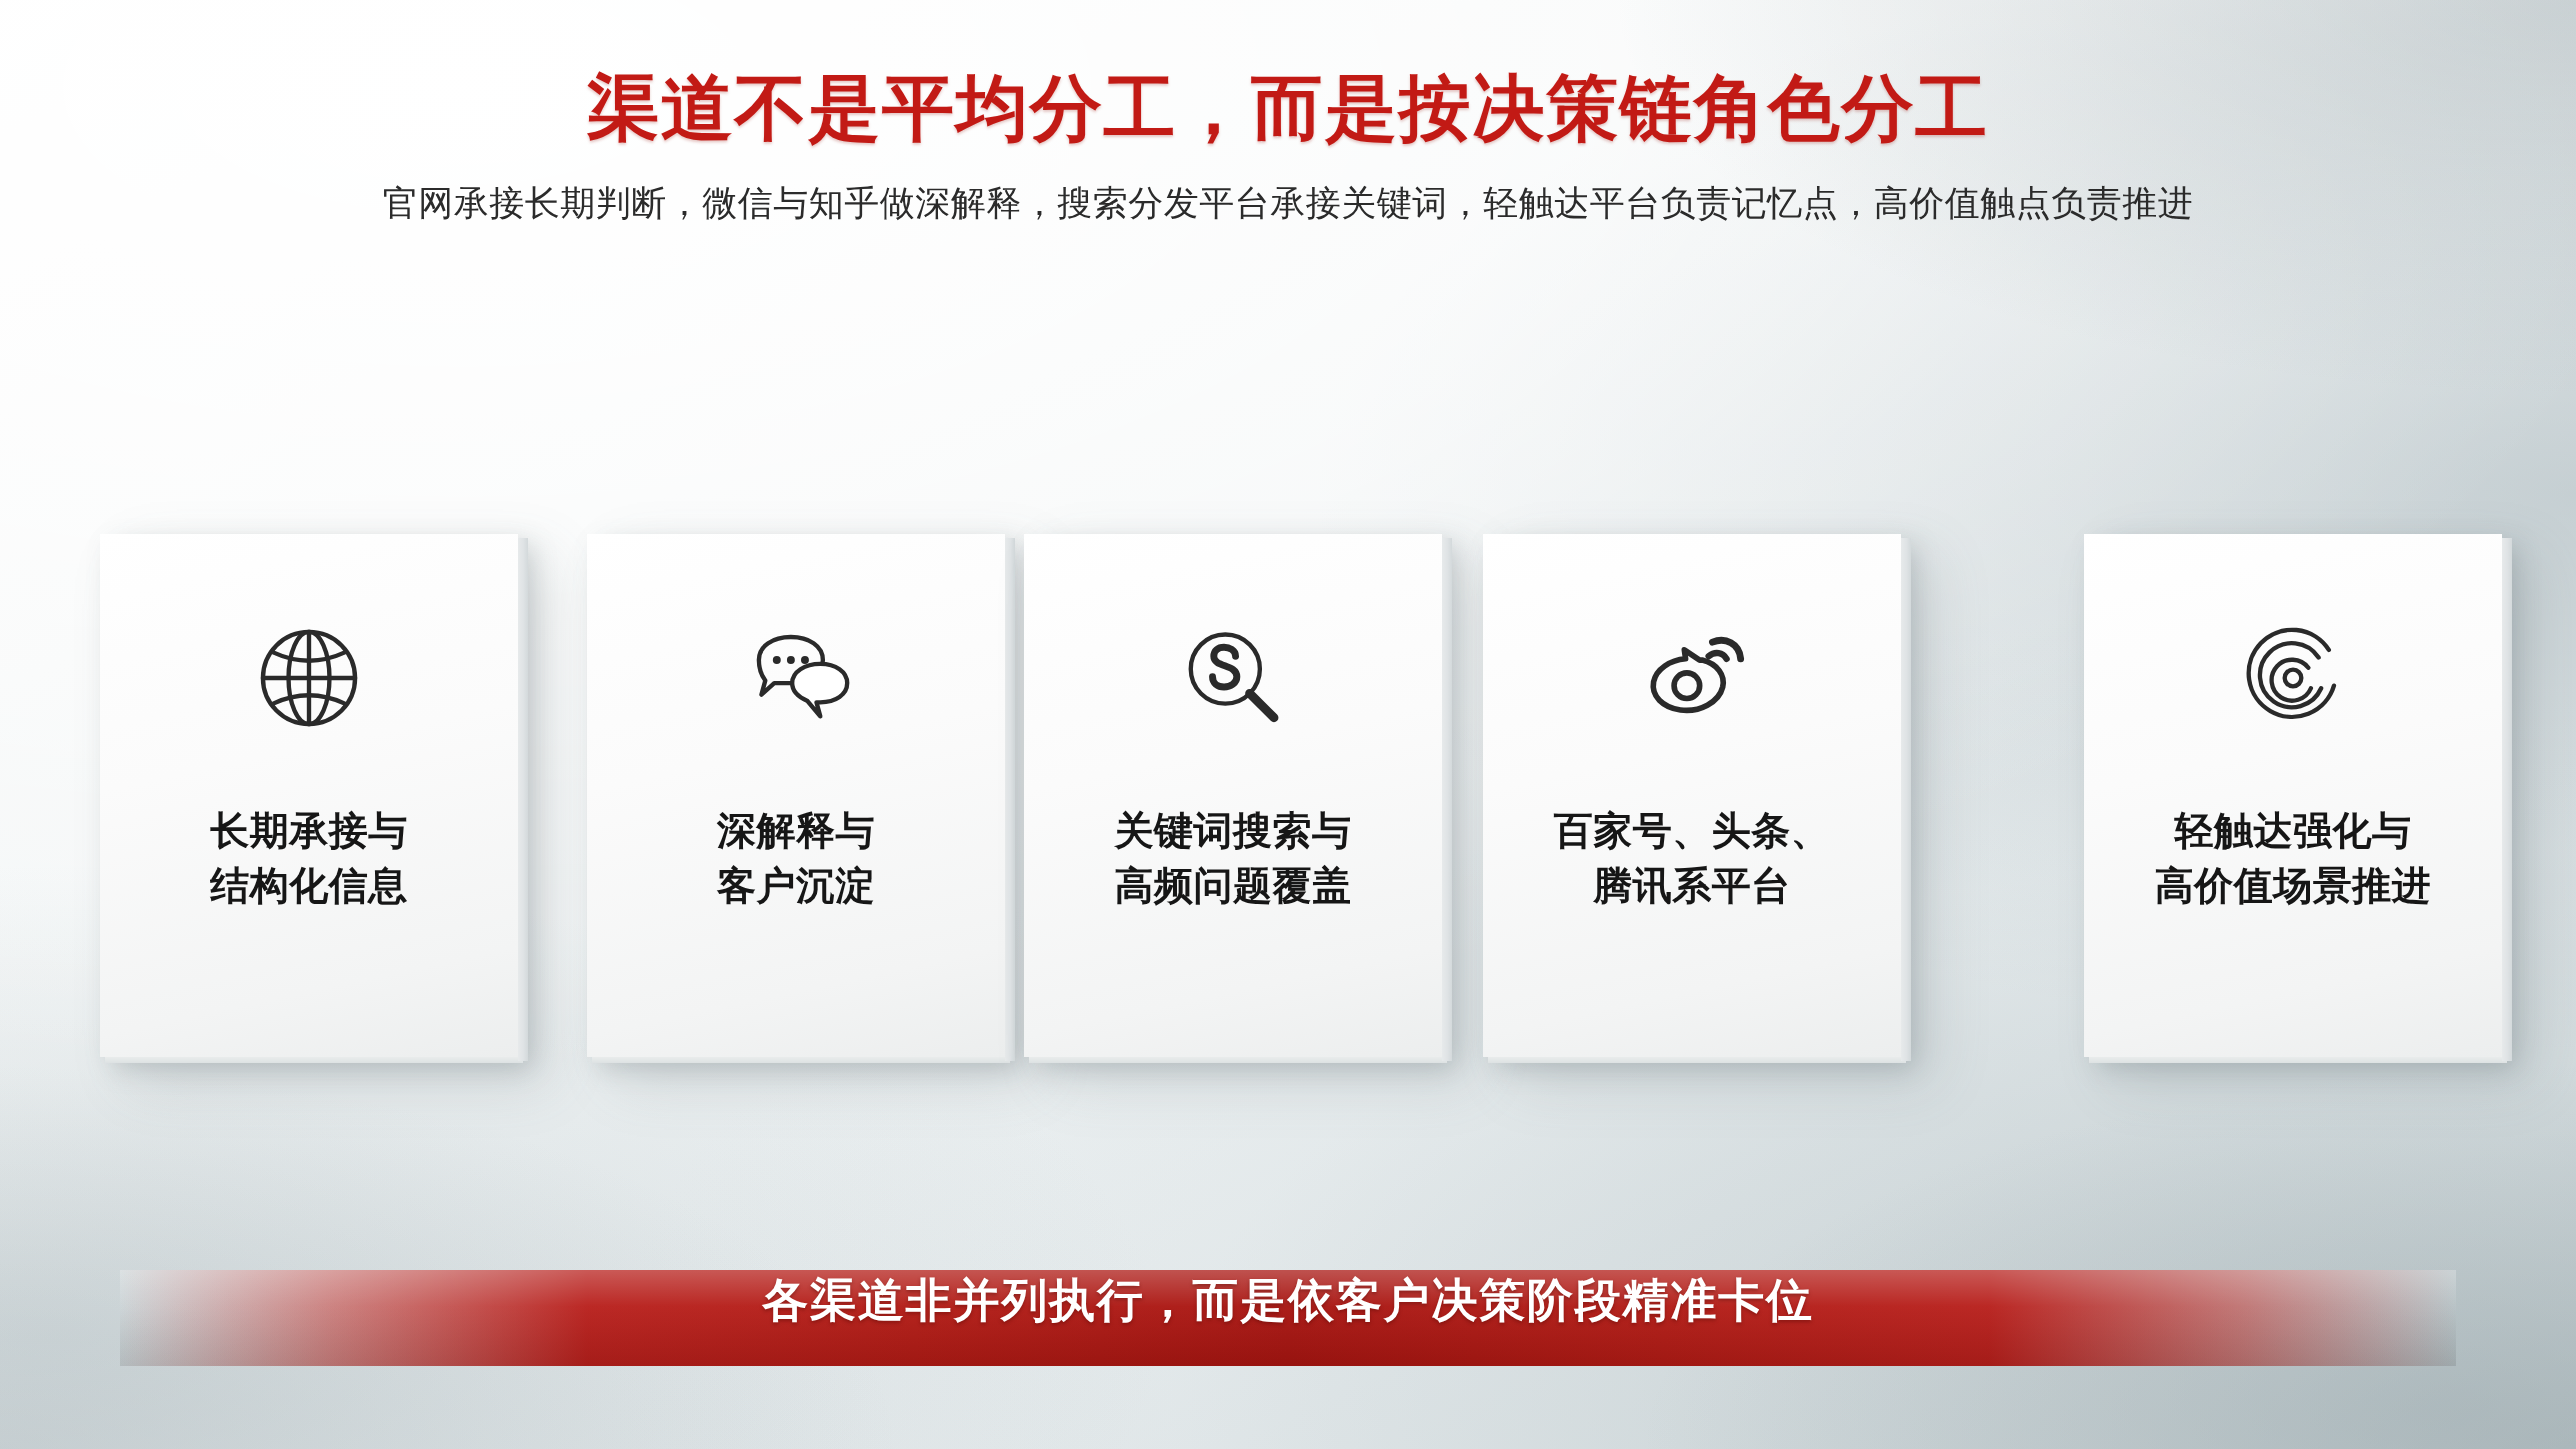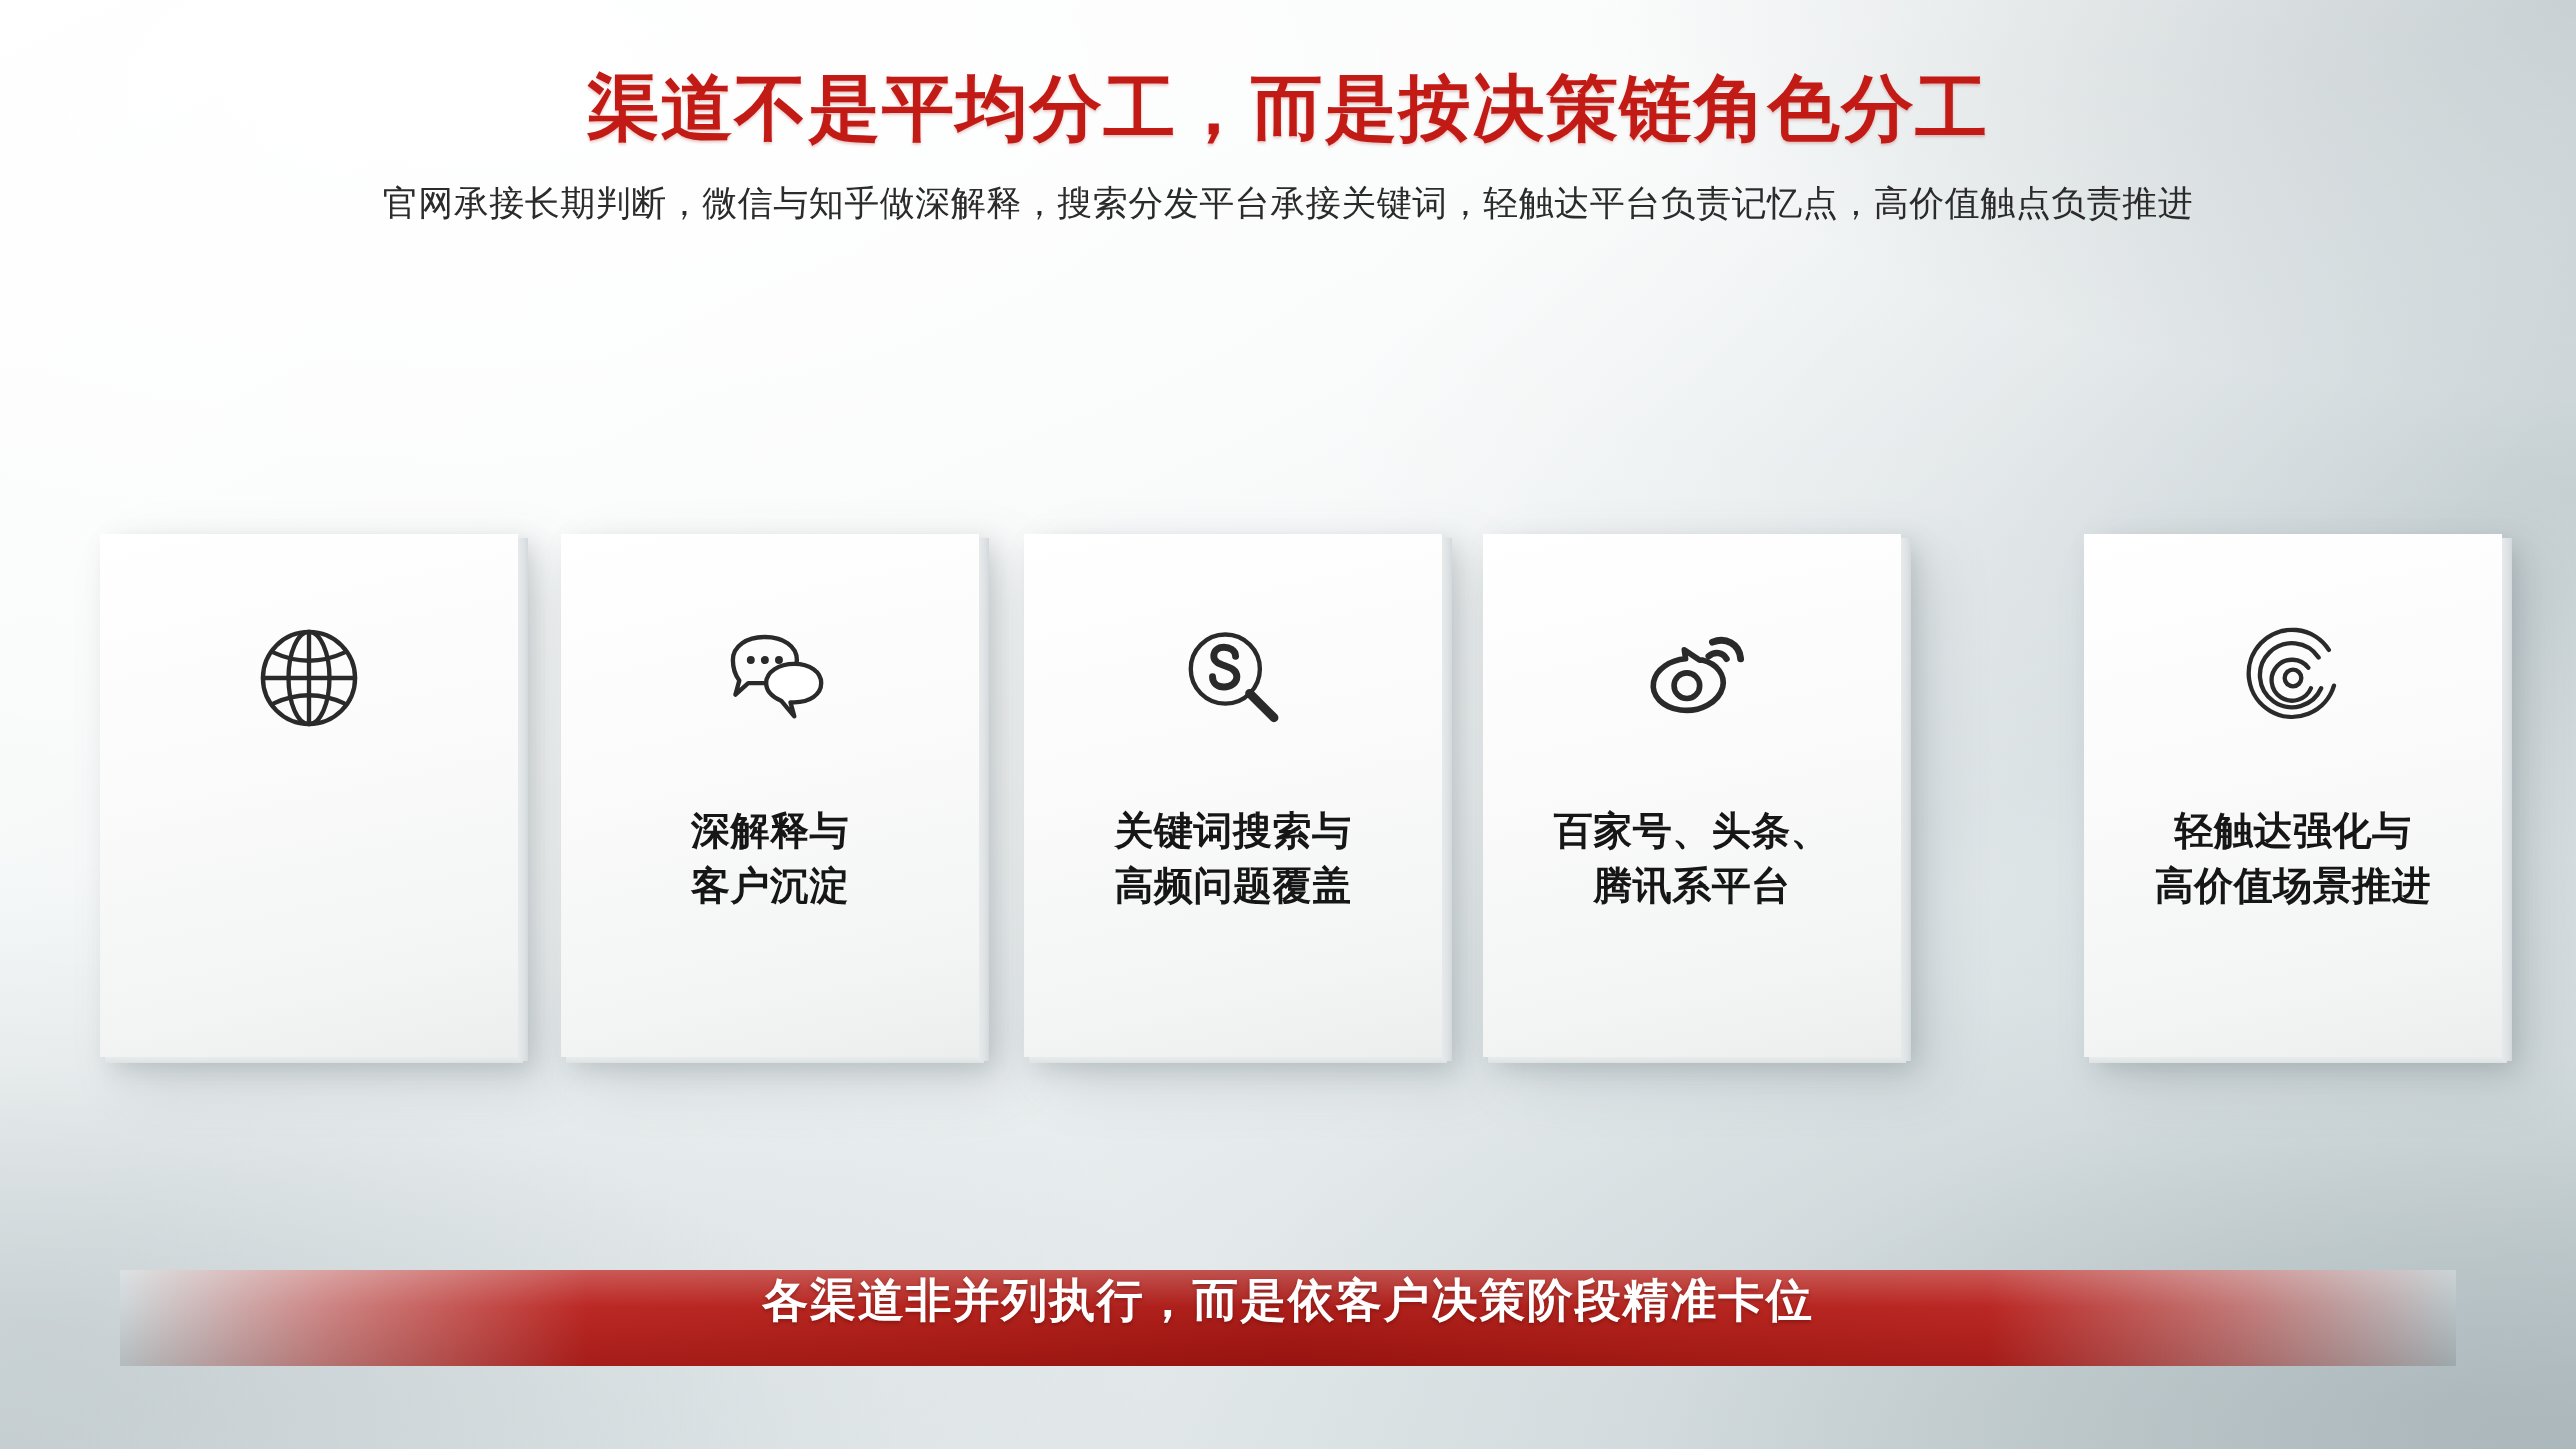--- a/index.html
+++ b/index.html
@@ -184,23 +184,27 @@
       <div class="card-icon">
         <svg viewBox="0 0 100 100" fill="none" stroke="#2a2a2a" stroke-width="3.4" stroke-linecap="round" stroke-linejoin="round">
           <circle cx="50" cy="50" r="36"></circle>
           <line x1="14" y1="50" x2="86" y2="50"></line>
           <line x1="50" y1="14" x2="50" y2="86"></line>
           <ellipse cx="50" cy="50" rx="16" ry="36"></ellipse>
           <path d="M22 30 Q50 43 78 30"></path>
           <path d="M22 70 Q50 57 78 70"></path>
         </svg>
       </div>
-    </div>
-
-    <div class="card" style="left:461px;">
+      <div class="card-label">
+        <span>长期承接与</span>
+        <span class="l2">结构化信息</span>
+      </div>
+    </div>
+
+    <div class="card" style="left:487px;">
       <div class="card-icon">
         <svg viewBox="0 0 100 100" fill="none" stroke="#2a2a2a" stroke-width="3.4" stroke-linecap="round" stroke-linejoin="round">
           <path d="M21 36 C21 25 32 18 46 18 C60 18 71 25 71 36 C71 47 60 54 46 54
                    L33 54 L23 63 L26 52 C23 48 21 42 21 36 Z"></path>
           <circle cx="35" cy="36" r="3.1" fill="#2a2a2a" stroke="none"></circle>
           <circle cx="46" cy="36" r="3.1" fill="#2a2a2a" stroke="none"></circle>
           <circle cx="57" cy="36" r="3.1" fill="#2a2a2a" stroke="none"></circle>
           <path d="M47 54 C47 45 57 39 69 39 C81 39 90 45 90 54 C90 63 81 69 69 69
                    L66 69 L69 80 L59 68 C52 65 47 60 47 54 Z" fill="#ffffff"></path>
         </svg>

